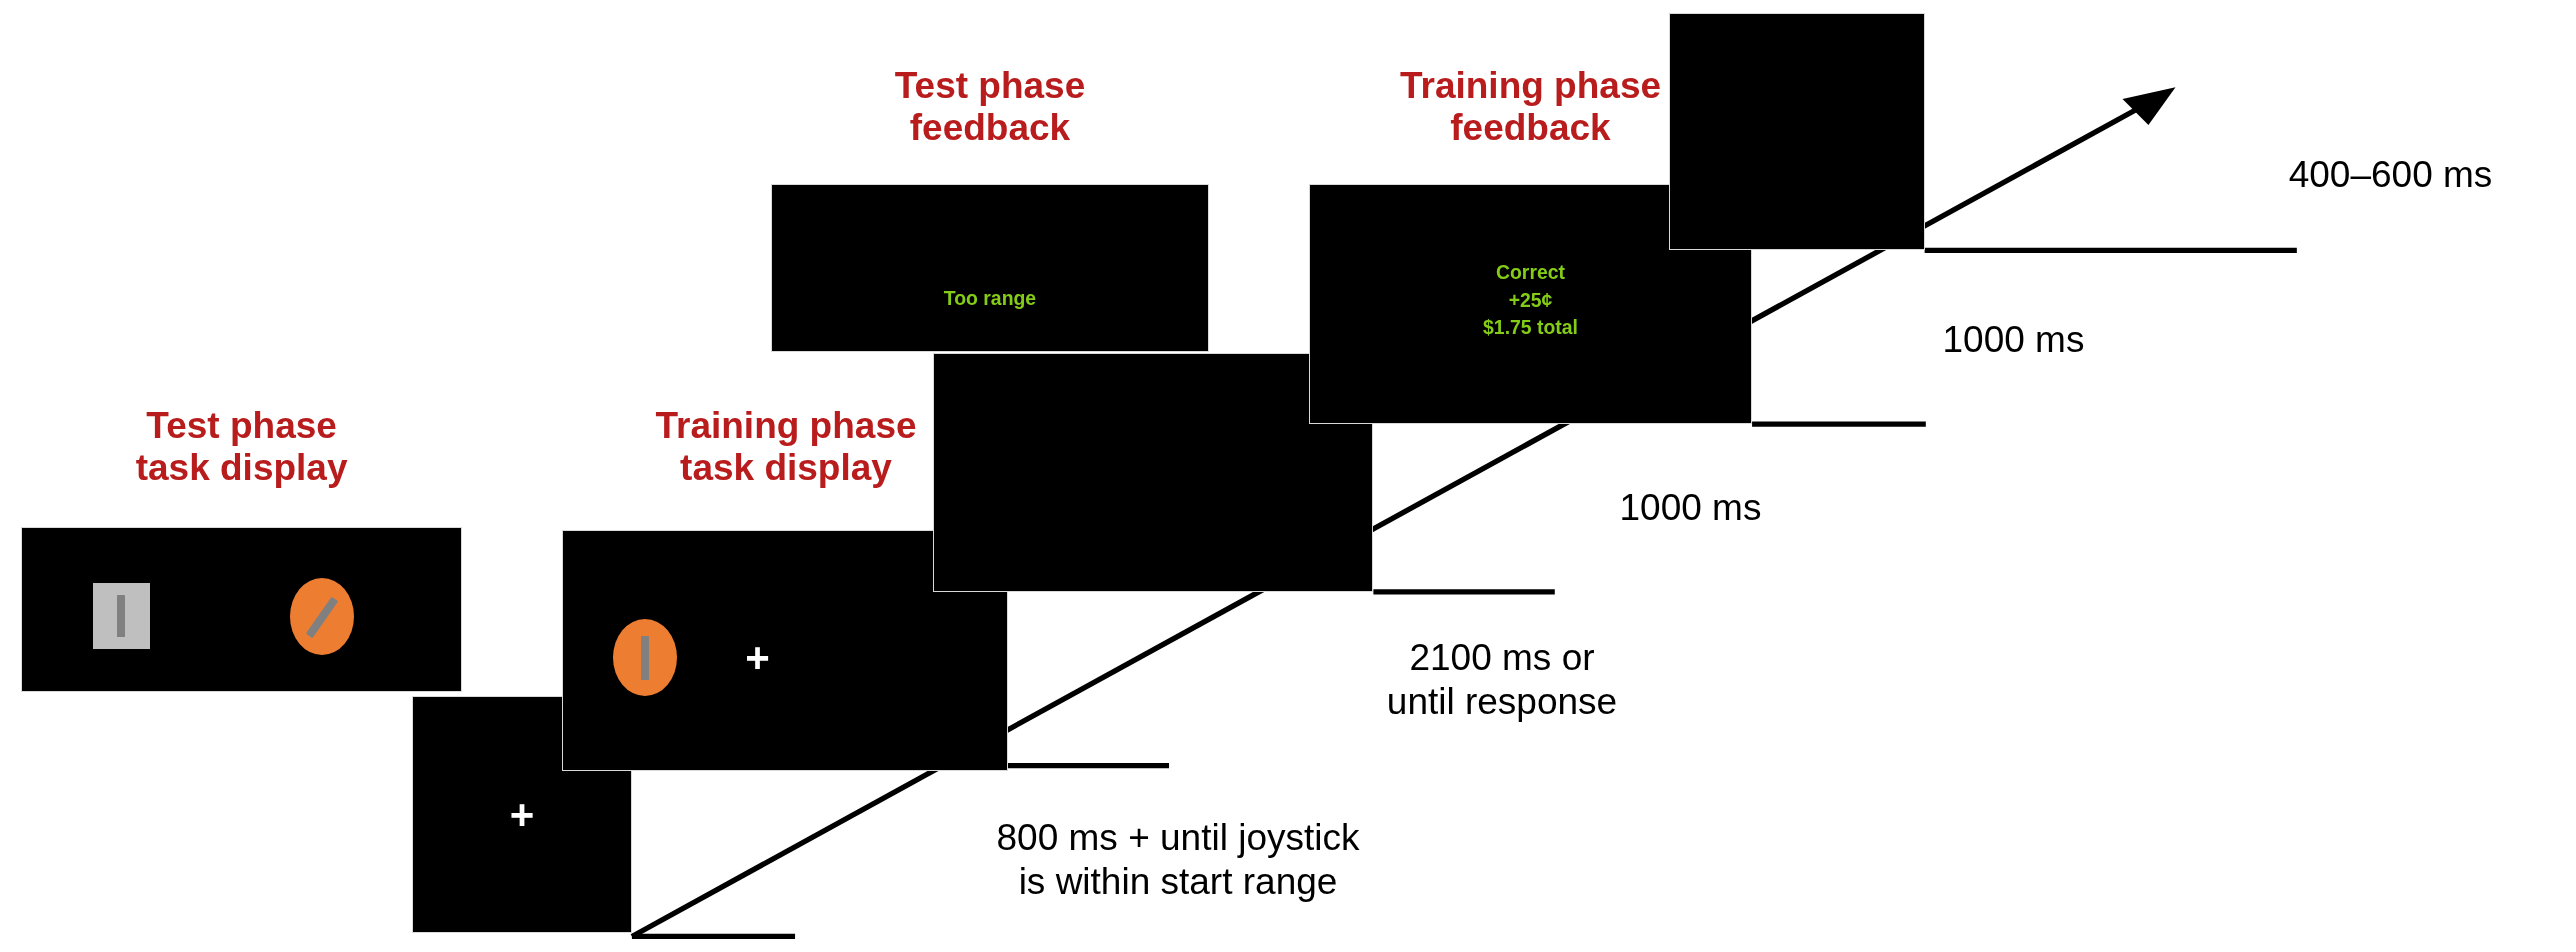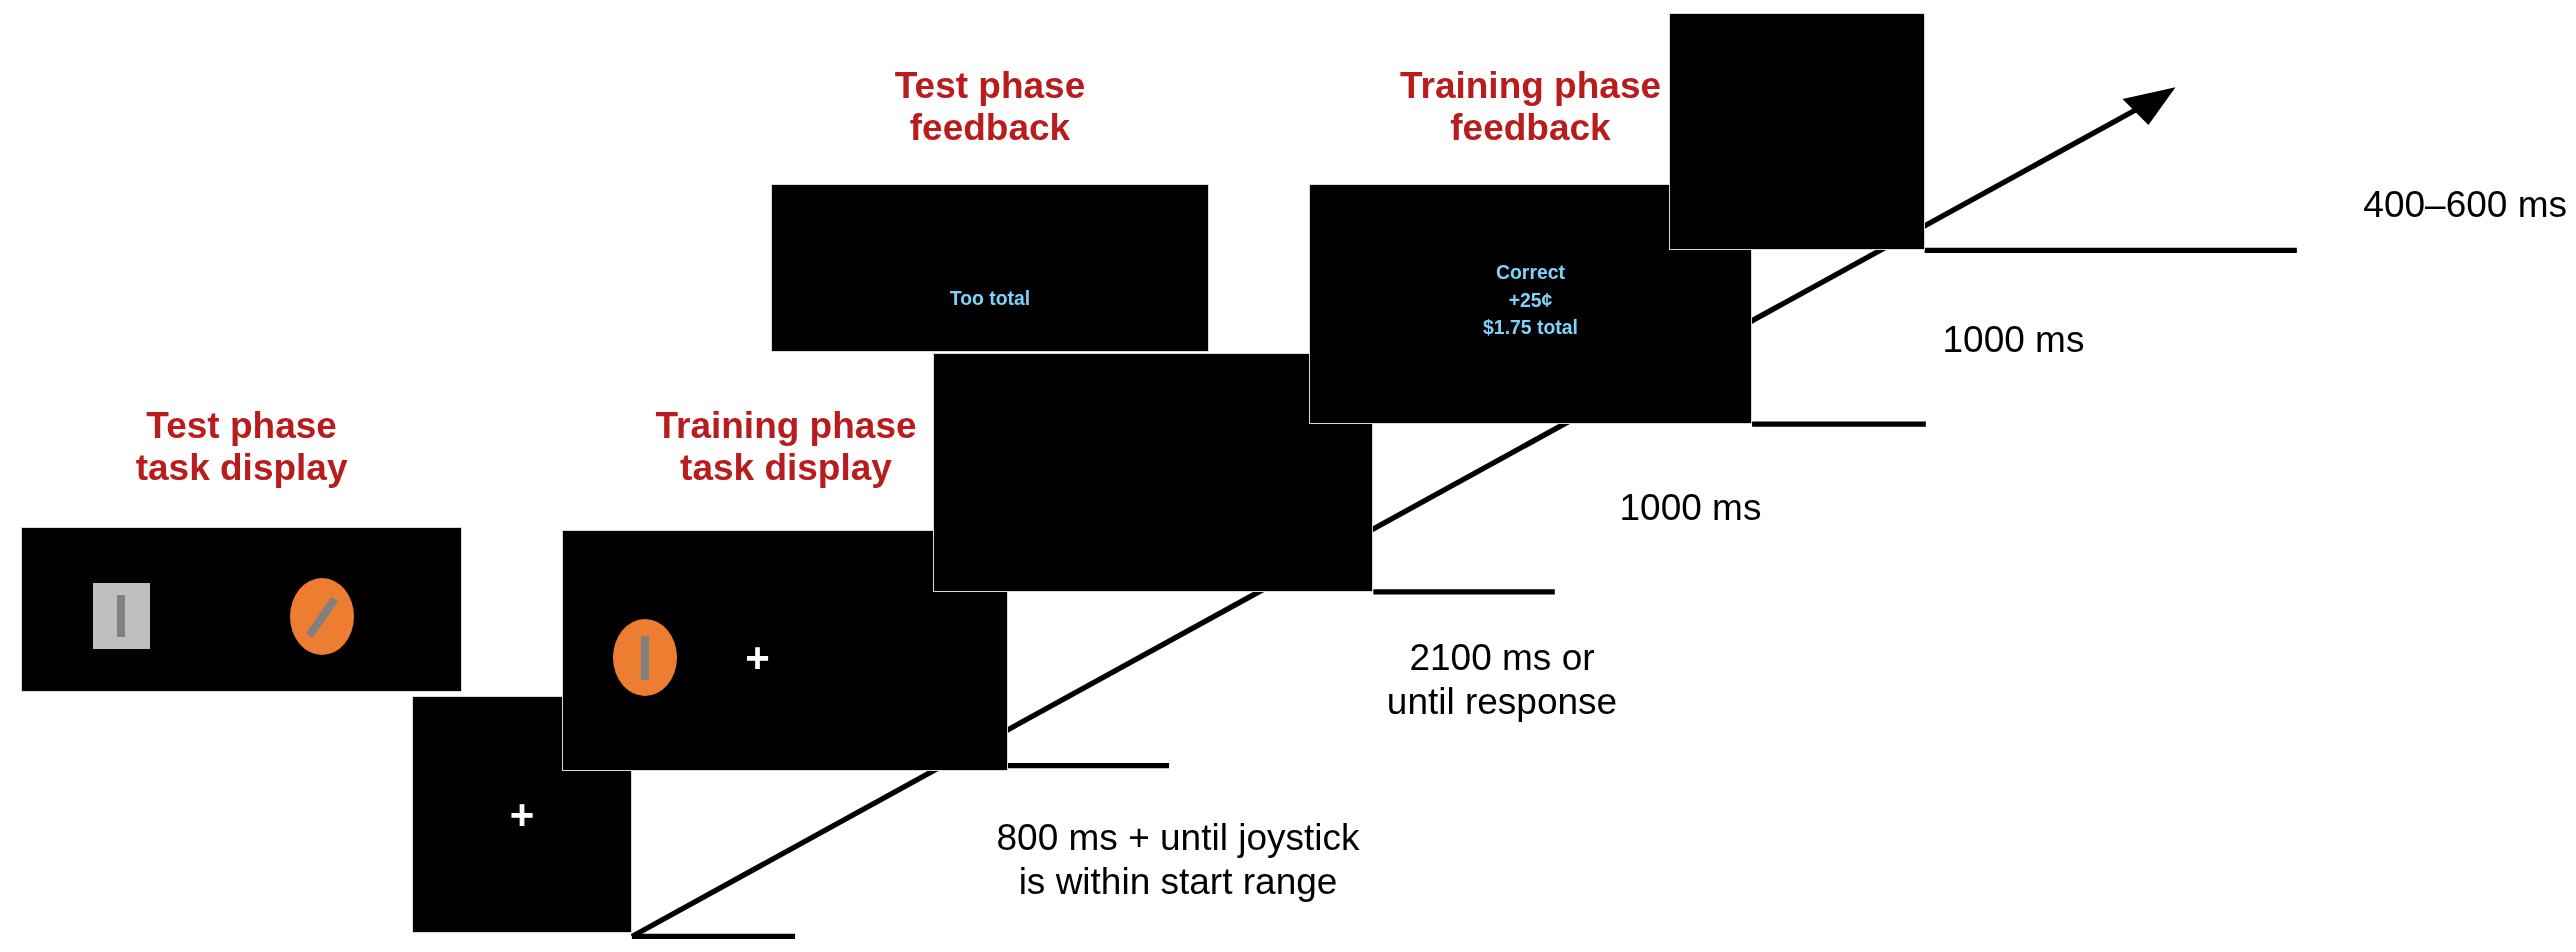--- a/index.html
+++ b/index.html
@@ -46,21 +46,21 @@
     text-align: center;
     white-space: pre-line;
     font-weight: 400;
   }
 
   
   .fbtext {
     position: absolute;
     left: 0;
     right: 0;
-    color: #7dd3fc;
+    color: #84cc16;
     font-size: 19.4px;
     font-weight: bold;
     line-height: 1.42;
     text-align: center;
     white-space: pre-line;
   }
 
   
   .gray-rect {
     position: absolute;
@@ -132,21 +132,21 @@
     <span class="fixation" style="left:0; right:0; top:97px; font-size:42px;">+</span>
   </div>
 
   <div class="screen" style="left:562px; top:530px; width:446px; height:241px;">
     <div class="orange-ellipse" style="left:50px; top:88px; width:64px; height:77px;"></div>
     <div class="bar bar-vert" style="left:78px; top:105px; width:8.2px; height:44px;"></div>
     <span class="fixation" style="left:159px; width:71px; top:106px; font-size:42px;">+</span>
   </div>
 
   <div class="screen" style="left:771px; top:184px; width:438px; height:168px;">
-    <span class="fbtext" style="top:100px;">Too total</span>
+    <span class="fbtext" style="top:100px;">Too range</span>
   </div>
 
   <div class="screen" style="left:933px; top:353px; width:440px; height:239px;"></div>
 
   <div class="screen" style="left:1309px; top:184px; width:443px; height:240px;">
     <span class="fbtext" style="top:74px;">Correct
 +25¢
 $1.75 total</span>
   </div>
 
@@ -167,16 +167,16 @@
   <div class="timing" style="left:866px; top:816px; width:624px;">800 ms + until joystick
 is within start range</div>
 
   <div class="timing" style="left:1284px; top:636px; width:436px;">2100 ms or
 until response</div>
 
   <div class="timing" style="left:1567px; top:486px; width:247px;">1000 ms</div>
 
   <div class="timing" style="left:1890px; top:318px; width:247px;">1000 ms</div>
 
-  <div class="timing" style="left:2214px; top:183px; width:353px; text-align:right;">400–600 ms</div>
+  <div class="timing" style="left:2214px; top:153px; width:353px; text-align:center;">400–600 ms</div>
 
 </div>
 
 
 </body></html>

